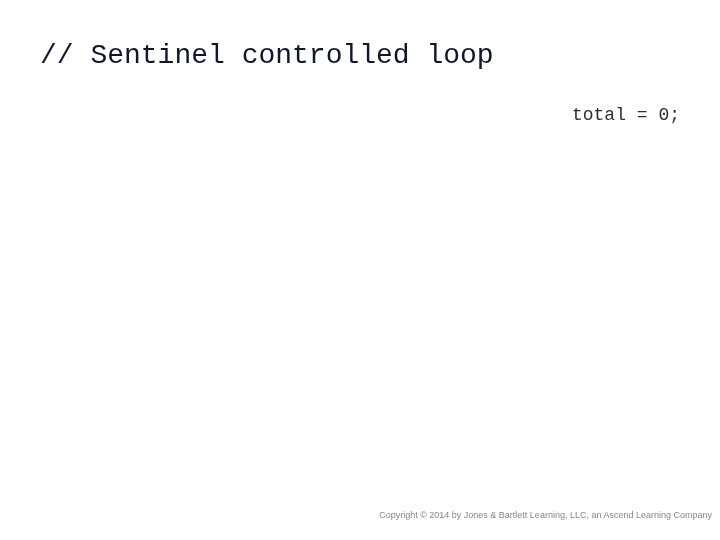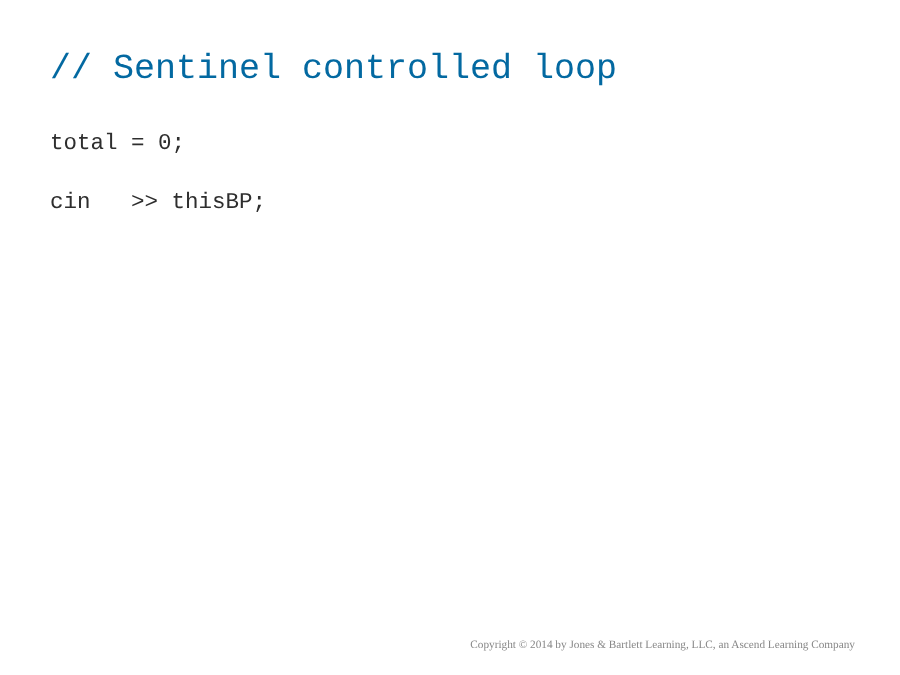--- a/index.html
+++ b/index.html
@@ -21,64 +21,64 @@
       width: 720px;
       height: 540px;
       background: #ffffff;
       position: relative;
       padding: 30px 40px;
     }
 
     .title {
       font-family: 'Courier New', Courier, monospace;
       font-size: 28px;
-      color: #0369a1;
+      color: #0f172a;
       font-weight: normal;
       margin-bottom: 30px;
       margin-top: 10px;
     }
 
     .code-block {
       margin-top: 10px;
       font-family: 'Courier New', Courier, monospace;
       font-size: 18px;
       color: #2e2e2e;
       line-height: 1.6;
+      text-align: right;
     }
 
     .code-line {
       display: block;
       margin-bottom: 6px;
       white-space: pre;
     }
 
     .code-line.spacer {
       margin-bottom: 18px;
     }
 
     .footer {
       position: absolute;
       bottom: 18px;
-      right: 36px;
+      right: 8px;
       text-align: right;
-      font-family: Liberation Serif, serif;
+      font-family: Liberation Sans, sans-serif;
       font-size: 9px;
       color: #888888;
       line-height: 1.5;
     }
   </style>
 </head>
 <body>
 
 <div class="slide-container">
 
   <div class="title">//  Sentinel  controlled  loop</div>
 
   <div class="code-block">
     <span class="code-line spacer">total = 0;</span>
-    <span class="code-line">cin   &gt;&gt; thisBP;</span>
   </div>
 
   <div class="footer">
     <div>Copyright © 2014 by Jones &amp; Bartlett Learning, LLC, an Ascend Learning Company</div>
   </div>
 
 </div>
 
 </body></html>

